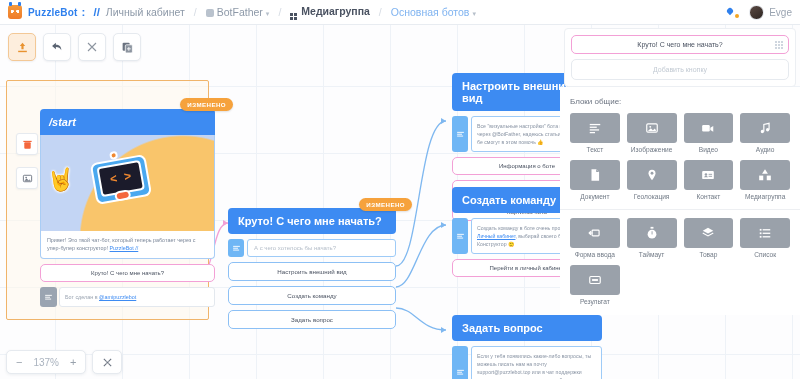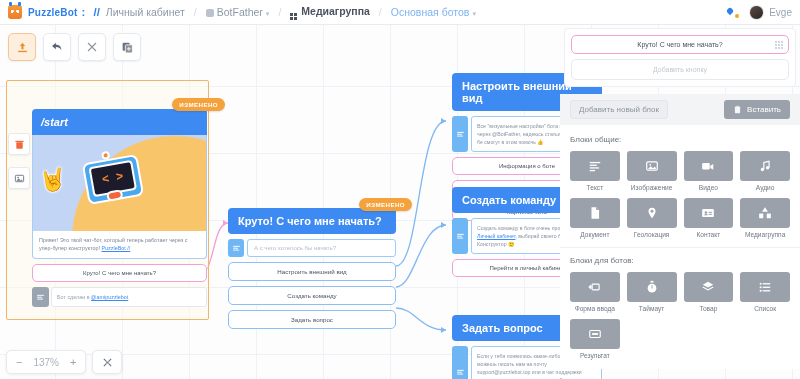--- a/index.html
+++ b/index.html
@@ -69,21 +69,21 @@
   }
   .tb.active{ background:#fdeedd; border-color:#f3c896;}
   .tb svg{ display:block; }
 
   
   .sel-frame{
     position:absolute; left:6px; top:55px; width:203px; height:240px;
     border:1px solid #f0b46a; background:rgba(255,247,235,.55); border-radius:2px; z-index:5;
   }
   .start-card{
-    position:absolute; left:32px; top:84px; width:175px; z-index:12;
+    position:absolute; left:40px; top:84px; width:175px; z-index:12;
   }
   .msg-head{
     background:#3d8bf2; color:#fff; font-weight:bold; font-size:11px;
     padding:7px 9px; border-radius:4px 4px 0 0; font-style:italic;
   }
   .msg-img{
     height:96px;
     background:
       radial-gradient(circle at 82% 108%, #f9c56b 0 58%, transparent 59%),
       linear-gradient(#c3d5f4,#c3d5f4);
@@ -473,30 +473,20 @@
           <i></i>
           <i></i>
           <i></i>
           <i></i>
           <i></i>
         </span>
     </div>
     <div class="rp-btn-ghost">Добавить кнопку</div>
   </div>
 
-  <div class="addblock-bar">
-    <div class="addblock-chip">Добавить новый блок</div>
-    <div class="paste-btn">
-      <svg width="9" height="9" viewBox="0 0 24 24">
-        <rect x="5" y="4" width="14" height="18" rx="2" fill="#fff" opacity=".9"></rect>
-        <rect x="9" y="2" width="6" height="4" rx="1" fill="#e6e8eb"></rect>
-      </svg>
-      <span>Вставить</span>
-    </div>
-  </div>
 
   <div class="blocks-wrap">
     <div class="sec-title">Блоки общие:</div>
     <div class="grid4">
 
       <div class="blk">
         <div class="tile">
           <svg width="14" height="14" viewBox="0 0 24 24">
             <rect x="3" y="5" width="18" height="2.2" fill="#fff"></rect>
               <rect x="3" y="9.6" width="12" height="2.2" fill="#fff"></rect>
@@ -579,21 +569,20 @@
               <rect x="15" y="13" width="7" height="8" fill="#fff"></rect>
             <path d="M12 2l5 8H7z" fill="#fff"></path>
           </svg>
         </div>
         <span class="cap">Медиагруппа</span>
       </div>
     </div>
 
     <div class="divider"></div>
 
-    <div class="sec-title">Блоки для ботов:</div>
     <div class="grid4">
 
       <div class="blk">
         <div class="tile">
           <svg width="14" height="14" viewBox="0 0 24 24">
             <rect x="7" y="7" width="12" height="10" rx="1.5" fill="none" stroke="#fff" stroke-width="2"></rect>
             <path d="M2 12h6M5 9l-3 3 3 3" stroke="#fff" stroke-width="2" fill="none"></path>
           </svg>
         </div>
         <span class="cap">Форма ввода</span>

